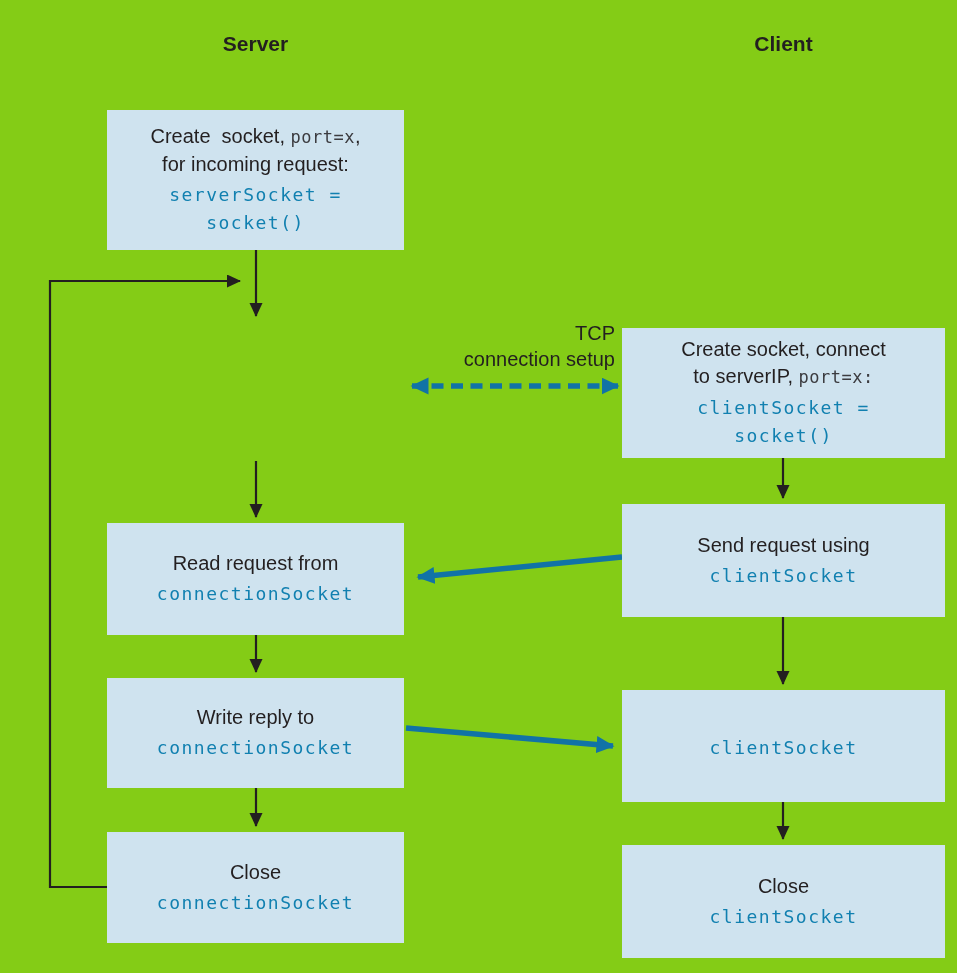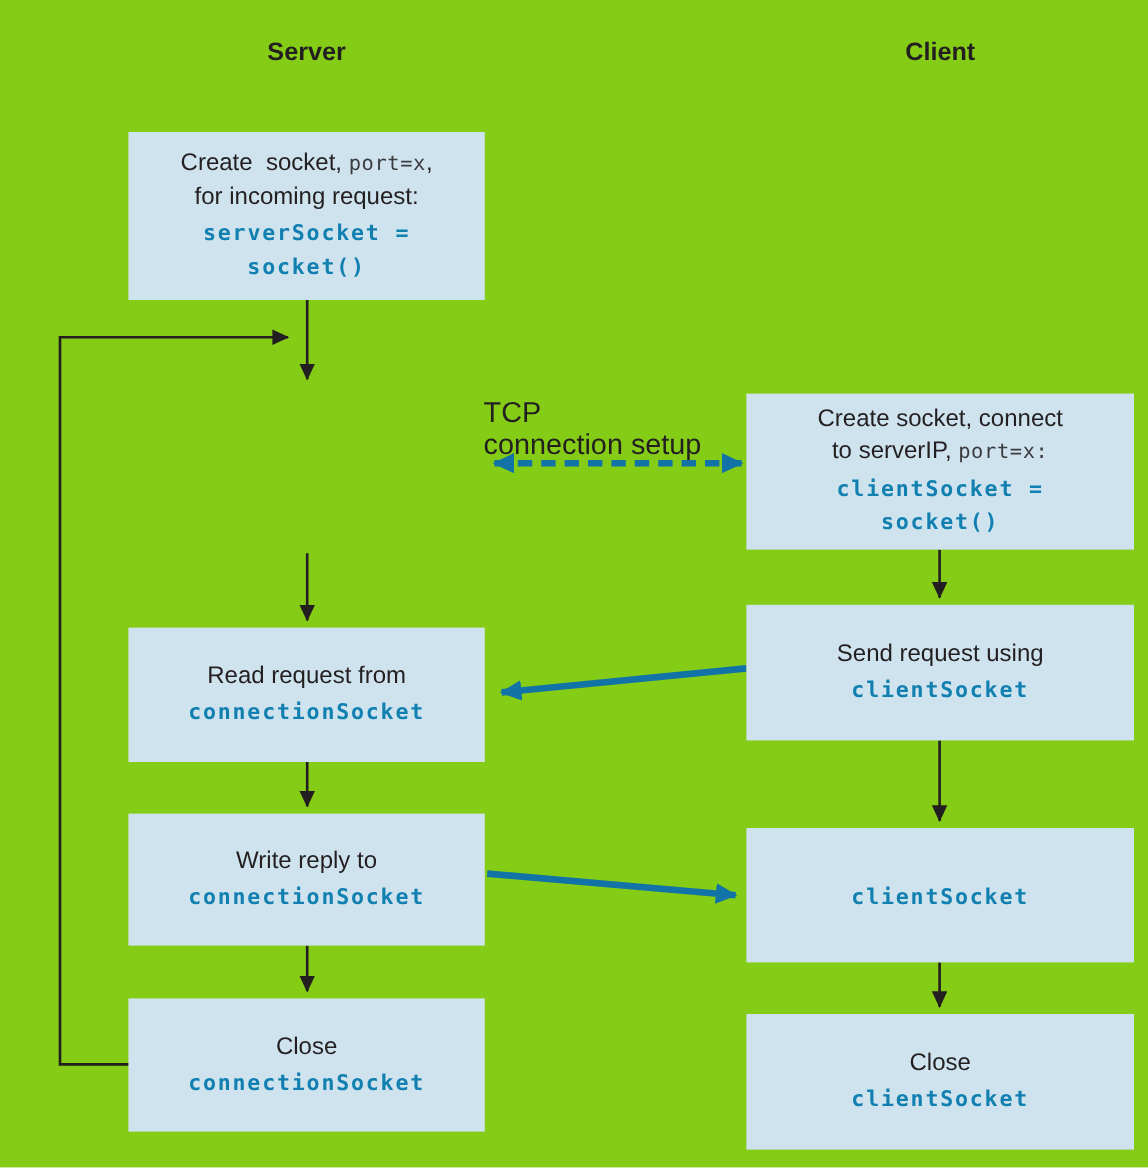--- a/index.html
+++ b/index.html
@@ -17,30 +17,30 @@
   .hdr{position:absolute;text-align:center;color:var(--text-dark);}
   .hdr .title{font-size:21px;font-weight:bold;line-height:28px;}
   .hdr .subtitle{font-size:20px;font-weight:normal;line-height:28px;}
   .box{
     position:absolute;background:var(--box-fill);
     display:flex;flex-direction:column;justify-content:center;
     text-align:center;
   }
   .t{font-size:20px;line-height:27px;color:var(--text-dark);white-space:pre;}
   .code{
-    font-family:"DejaVu Sans Mono",monospace;font-weight:bold;font-size:18px;
+    font-family:"DejaVu Sans Mono",monospace;font-weight:normal;font-size:18px;
     line-height:28px;letter-spacing:1.5px;color:var(--code-blue);white-space:pre;margin-top:3px;
   }
   .mono-inline{
     font-family:"DejaVu Sans Mono",monospace;font-weight:normal;font-size:17px;
     letter-spacing:0.5px;color:#3c3c40;
   }
   .tcp-label{
-    position:absolute;left:403px;top:332px;width:212px;text-align:left;
-    font-size:24px;line-height:26px;color:var(--text-dark);
+    position:absolute;left:403px;top:320px;width:212px;text-align:right;
+    font-size:20px;line-height:26px;color:var(--text-dark);
   }
   .black-line{stroke:var(--text-dark);stroke-width:2.2;fill:none;}
   .blue-line{stroke:var(--arrow-blue);stroke-width:5.5;fill:none;}
   .blue-dashed{stroke-dasharray:12 7.5;}
   .mhead-black{fill:var(--text-dark);}
   .mhead-blue{fill:var(--arrow-blue);}
 </style>
 </head>
 <body>
 

